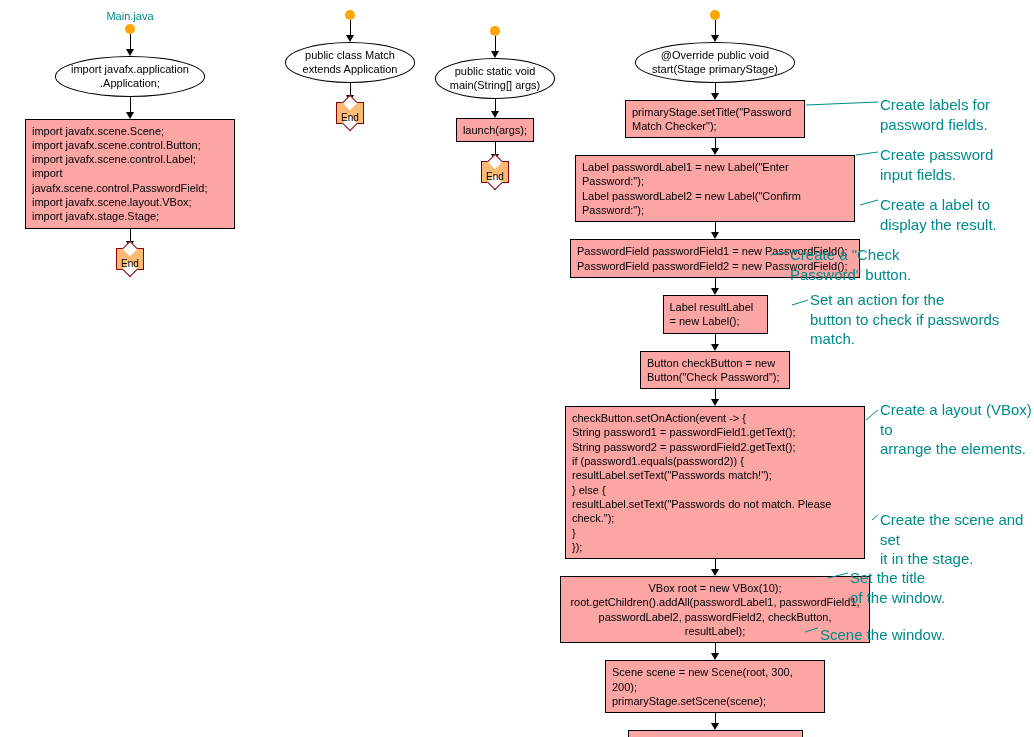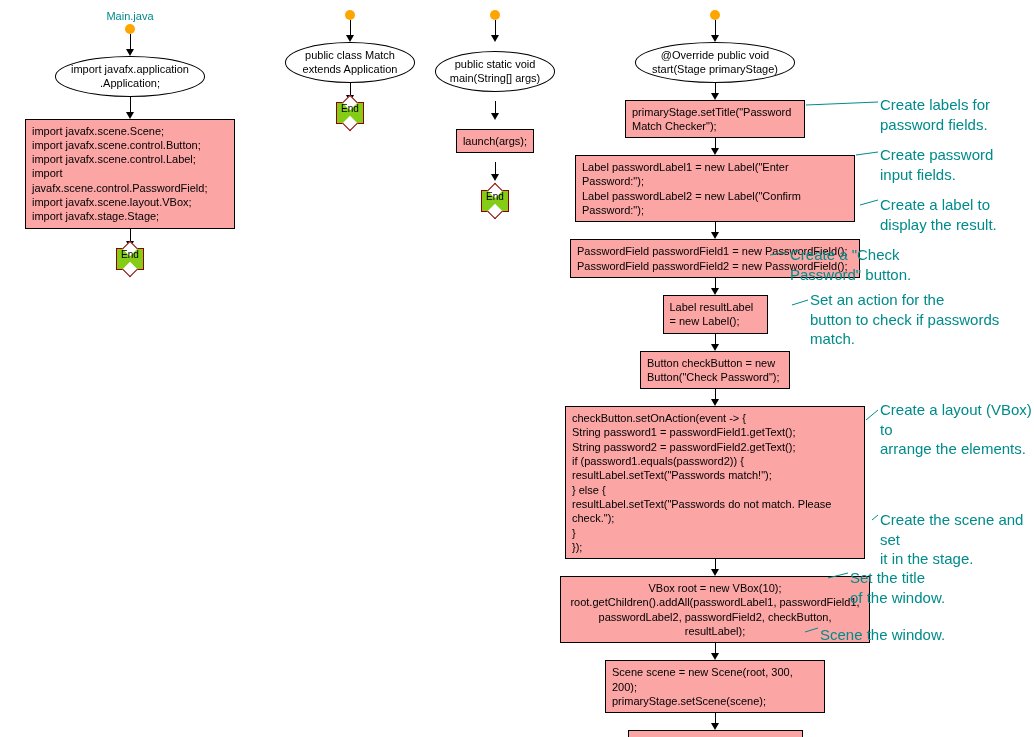--- a/index.html
+++ b/index.html
@@ -63,25 +63,25 @@
       background: #fca5a5;
       font-size: 11px;
       line-height: 1.3;
       text-align: left;
     }
     .end-box {
       width: 28px;
       height: 22px;
       border: 1px solid #8B0000;
       display: flex;
-      align-items: flex-start;
+      align-items: flex-end;
       justify-content: center;
       font-size: 10px;
       position: relative;
-      background: #84cc16;
+      background: #fdba74;
     }
     .end-box::before {
       content: "";
       position: absolute;
       top: -6px;
       left: 50%;
       transform: translateX(-50%) rotate(45deg);
       width: 10px;
       height: 10px;
       border: 1px solid #8B0000;
@@ -164,21 +164,21 @@
   </div>
   <div class="entity-arrow">
     <div class="arrow-line" style="height: 12px;"></div>
     <div class="arrow-head"></div>
   </div>
   <div class="end-box">
       <span class="end-text">End</span>
     </div>
 </div>
 
-<div class="flowchart-container" style="left: 430px; top: 10px; width: 130px; gap: 9px;">
+<div class="flowchart-container" style="left: 430px; top: 26px; width: 130px;">
   <div class="entity-arrow">
     <div class="arrow-dot"></div>
     <div class="arrow-line" style="height: 15px;"></div>
     <div class="arrow-head"></div>
   </div>
   <div class="ellipse-box" style="width: 120px;">
     <span style="white-space: pre-line;">public static void
 main(String[] args)</span>
   </div>
   <div class="entity-arrow">

